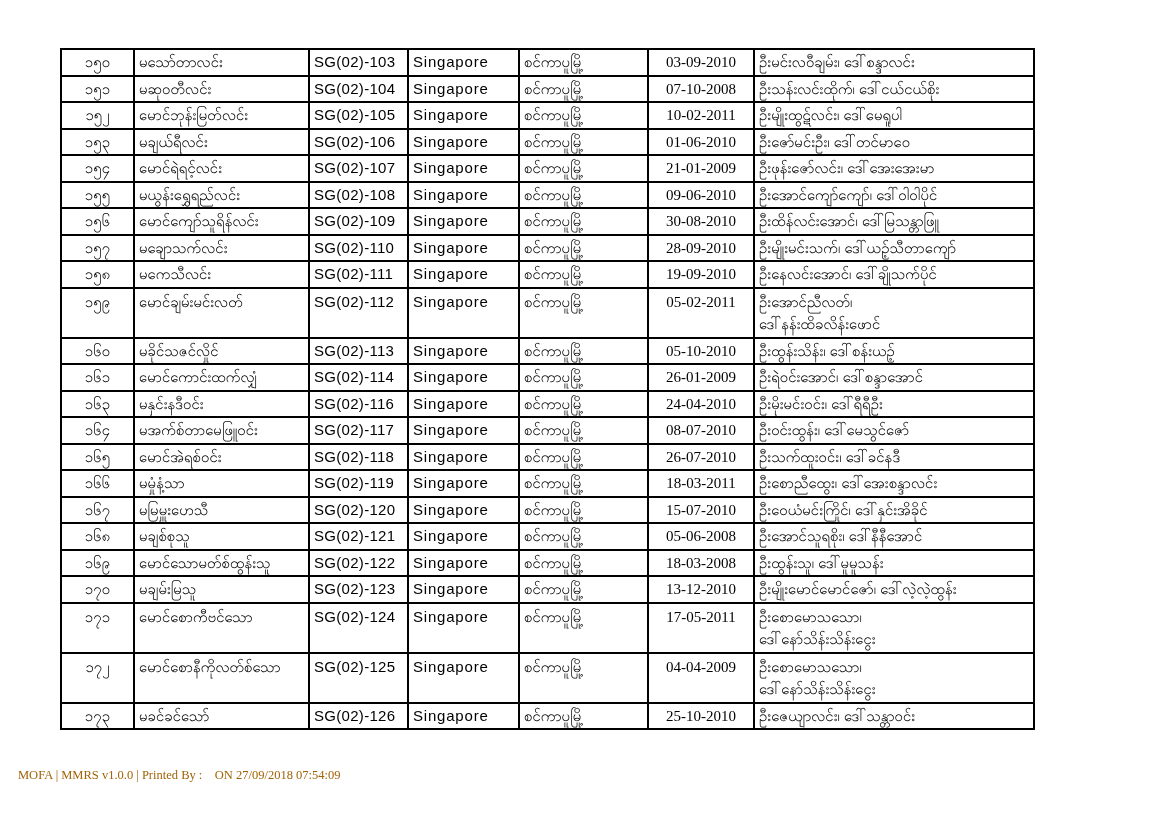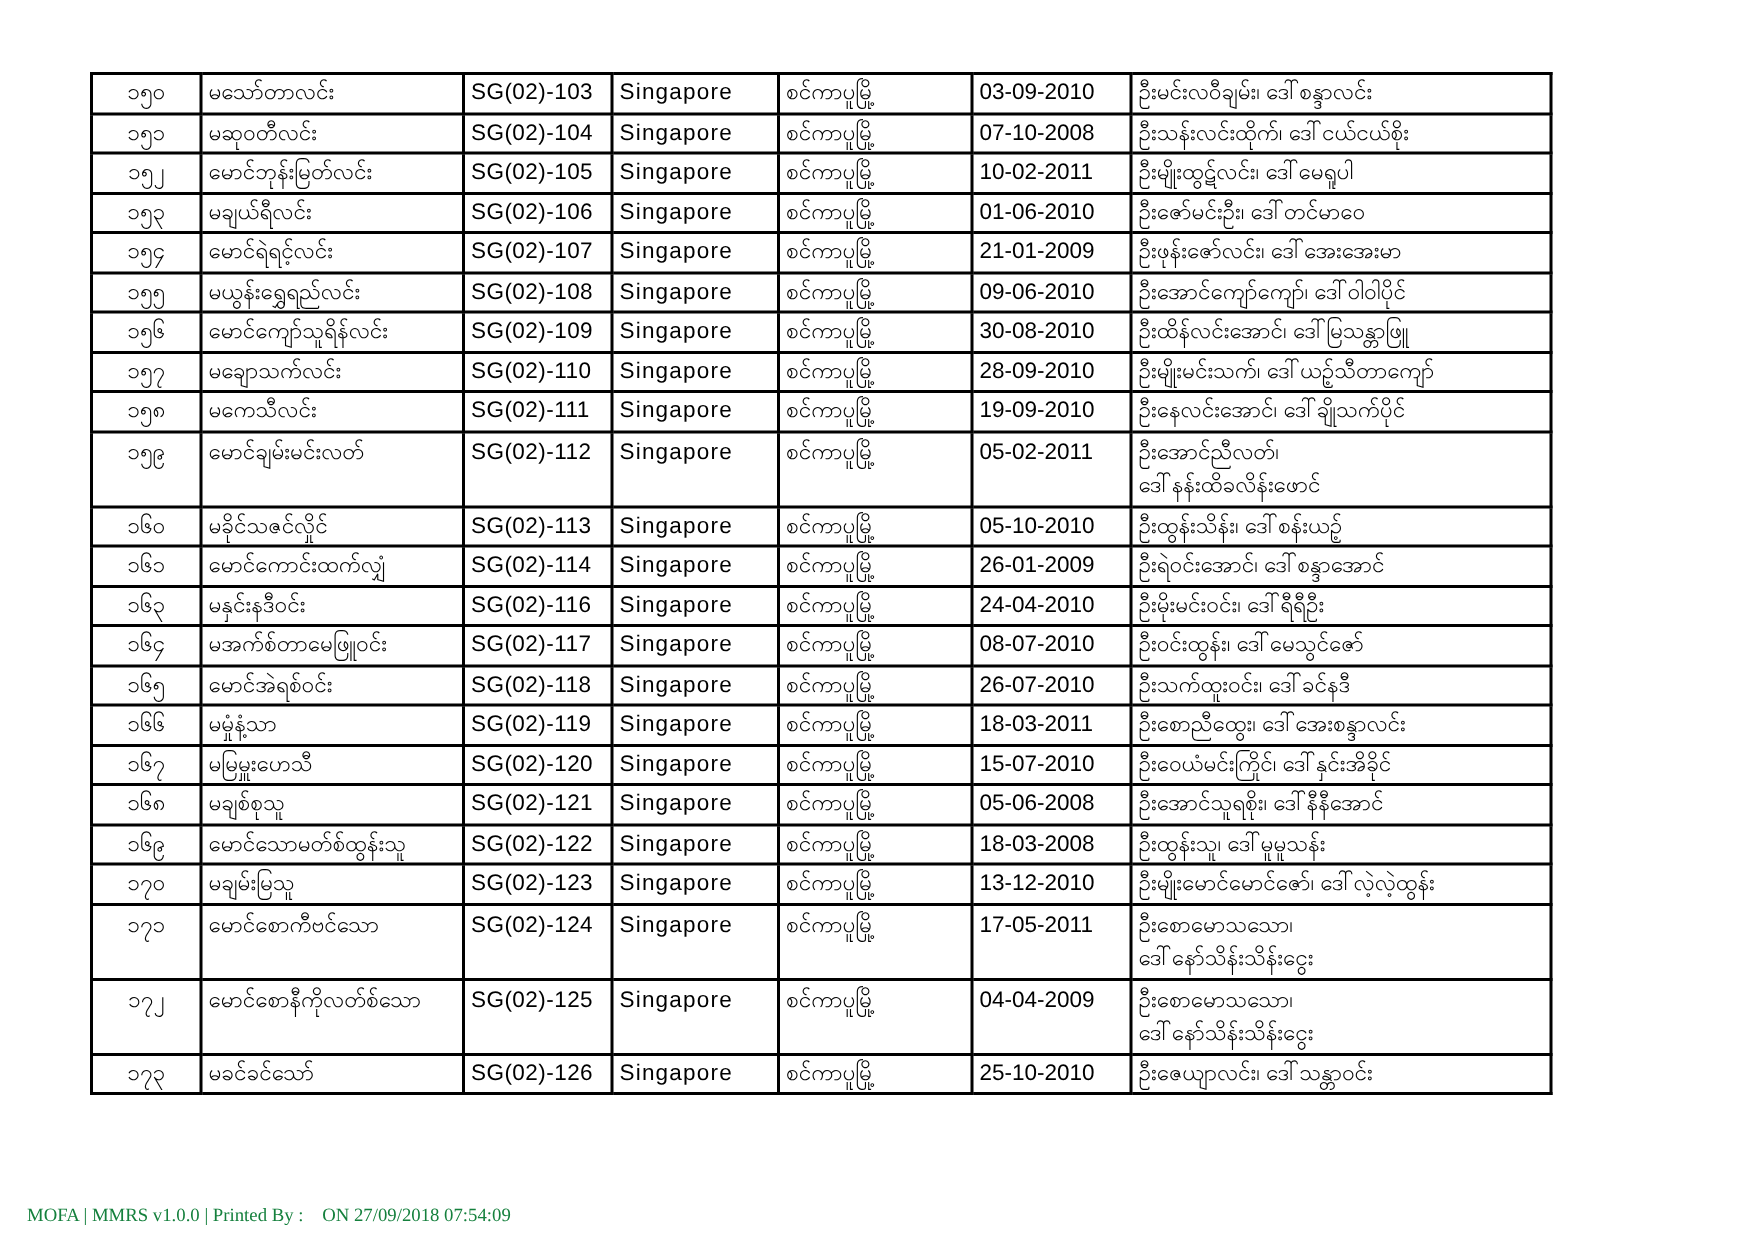--- a/index.html
+++ b/index.html
@@ -45,33 +45,34 @@
     font-size: 16px;
     letter-spacing: 0.3px;
   }
   .c-country {
     font-size: 16px;
     padding-left: 8px;
     letter-spacing: 0.8px;
   }
   .c-city { padding-left: 10px; }
   .c-date {
-    font-family: Liberation Sans, sans-serif;
+    text-align: center;
+    font-family: Liberation Serif, serif;
     font-size: 16px;
     border-radius: 10px;
   }
   .c-parents { white-space: pre-line; padding-left: 5px; }
   .footer {
     position: absolute;
     left: 18px;
-    top: 803px;
+    top: 768px;
     font-family: "Liberation Serif", serif;
     font-size: 12.5px;
     white-space: pre;
-    color: #15803d;
+    color: #a16207;
   }
 </style>
 </head>
 <body>
 
 <div class="page">
 
   <table class="registry">
     <colgroup>
       <col style="width:73px">

